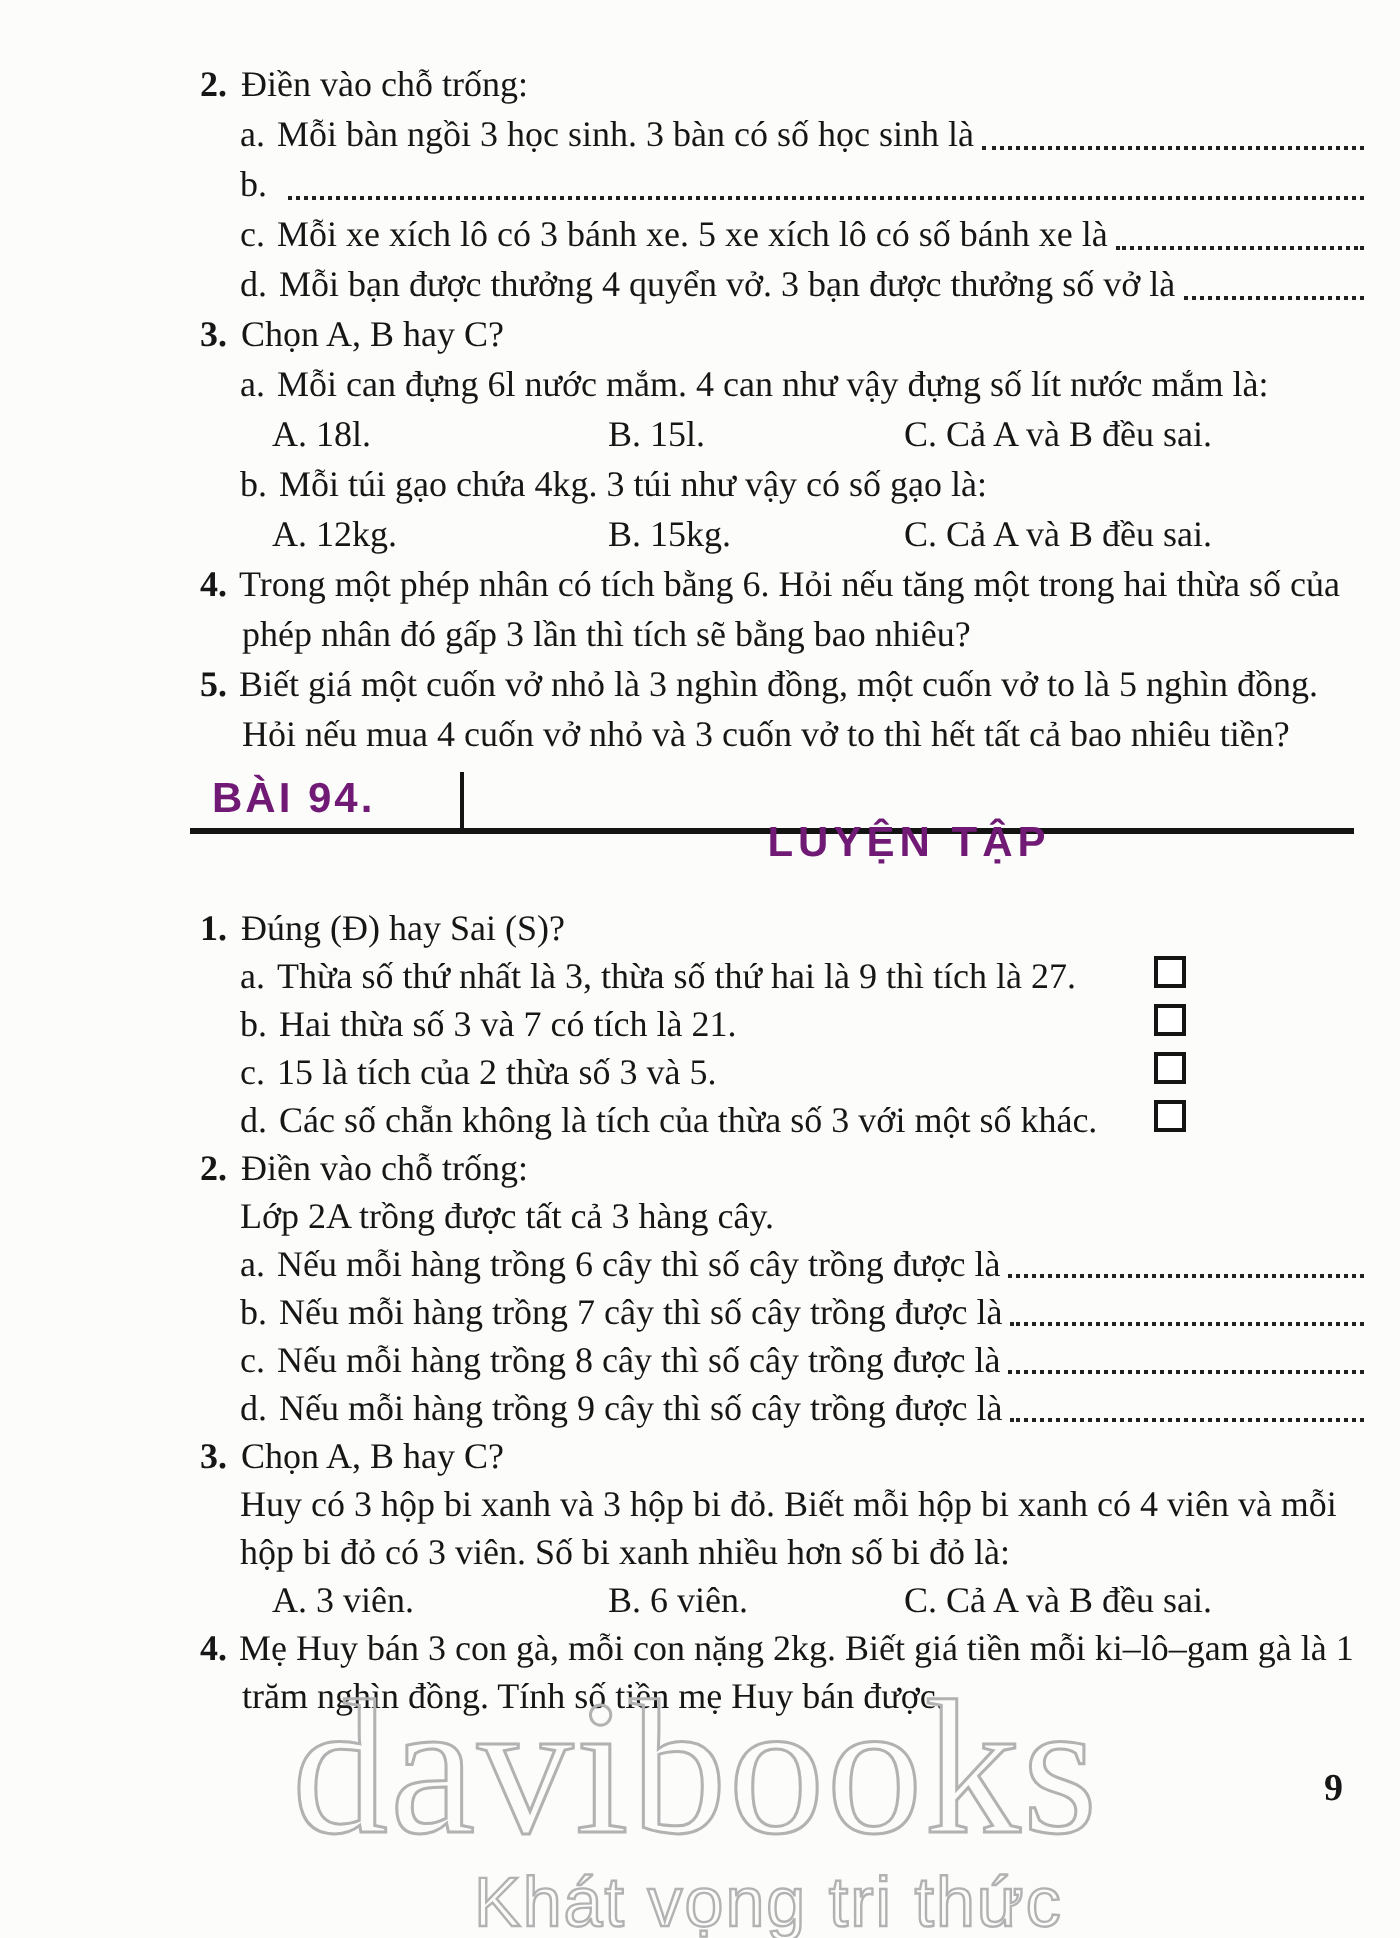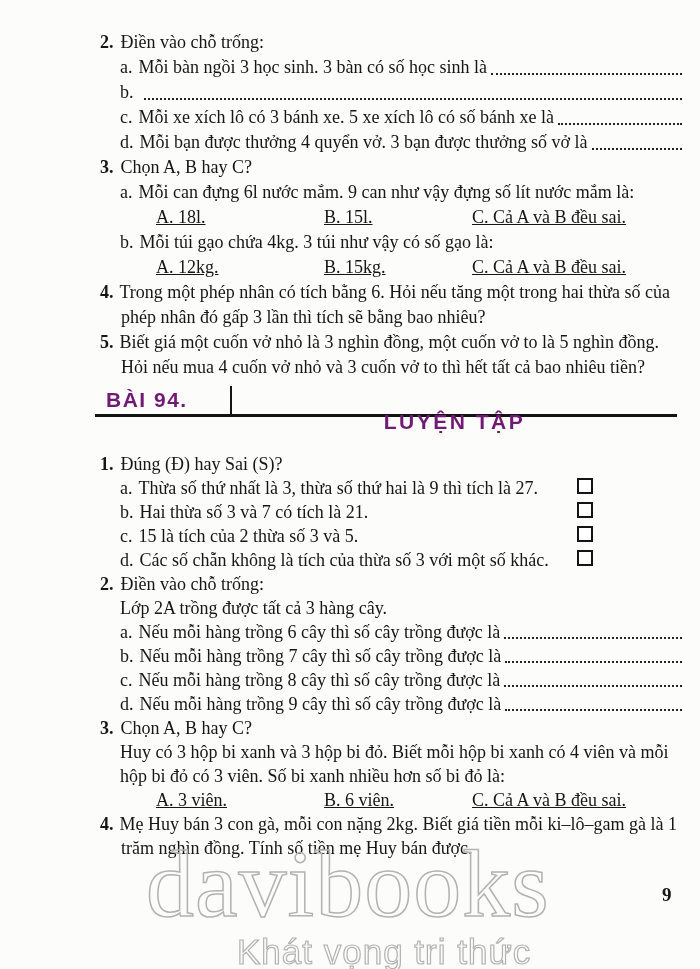--- a/index.html
+++ b/index.html
@@ -16,21 +16,21 @@
   .item-line .num { font-weight:bold; margin-right:7px; }
   .item-line .heading { }
   .sub { padding-left:20px; }
   .lbl { margin-right:6px; }
   .dotline { display:flex; align-items:flex-end; }
   .dotline .txt, .dotline .lbl { white-space:nowrap; }
   .dotfill {
     flex:1; min-width:14px; margin:0 0 5px 4px;
     border-bottom:2px dotted #222; height:1px;
   }
-  .opts { display:grid; grid-template-columns:168px 148px auto; margin-left:56px;text-decoration:underline; }
+  .opts { display:grid; grid-template-columns:168px 148px auto; margin-left:36px; }
   .hang { padding-left:21px; text-indent:-21px; }
   .hang .num { font-weight:bold; margin-right:6px; }
   .plain-wrap { padding-left:20px; }
 
   
   .cbrow { position:relative; }
   .checkbox {
     position:absolute; left:477px; top:2px;
     width:16px; height:16px; border:2px solid #141414; background:#fff;
   }
@@ -93,21 +93,21 @@
       <div class="sub dotline">
         <span class="lbl">d.</span>
           <span class="txt">Mỗi bạn được thưởng 4 quyển vở. 3 bạn được thưởng số vở là</span>
           <span class="dotfill"></span>
       </div>
 
       <div class="item-line">
         <span class="num">3.</span><span class="heading">Chọn A, B hay C?</span>
       </div>
       <div class="sub">
-        <span class="lbl">a.</span><span>Mỗi can đựng 6l nước mắm. 9 can như vậy đựng số lít nước mắm là:</span>
+        <span class="lbl">a.</span><span>Mỗi can đựng 6l nước mắm. 4 can như vậy đựng số lít nước mắm là:</span>
       </div>
       <div class="opts">
         <span>A. 18l.</span>
         <span>B. 15l.</span>
         <span>C. Cả A và B đều sai.</span>
       </div>
       <div class="sub">
         <span class="lbl">b.</span><span>Mỗi túi gạo chứa 4kg. 3 túi như vậy có số gạo là:</span>
       </div>
       <div class="opts">

